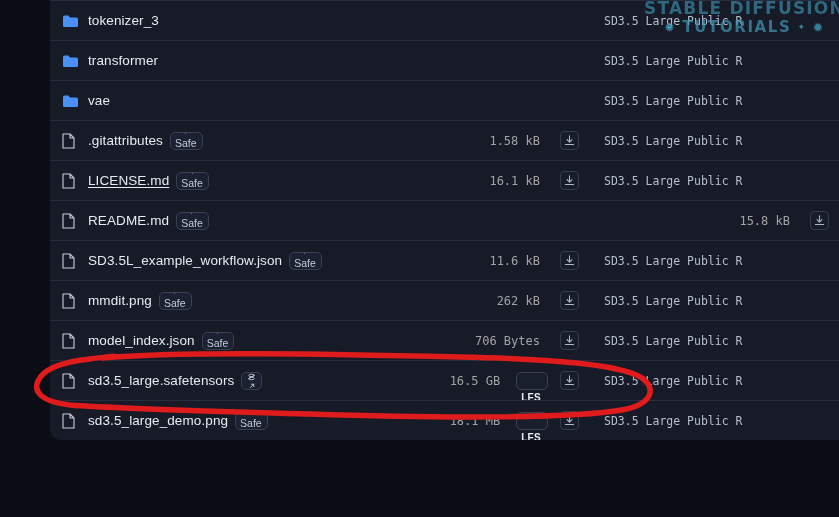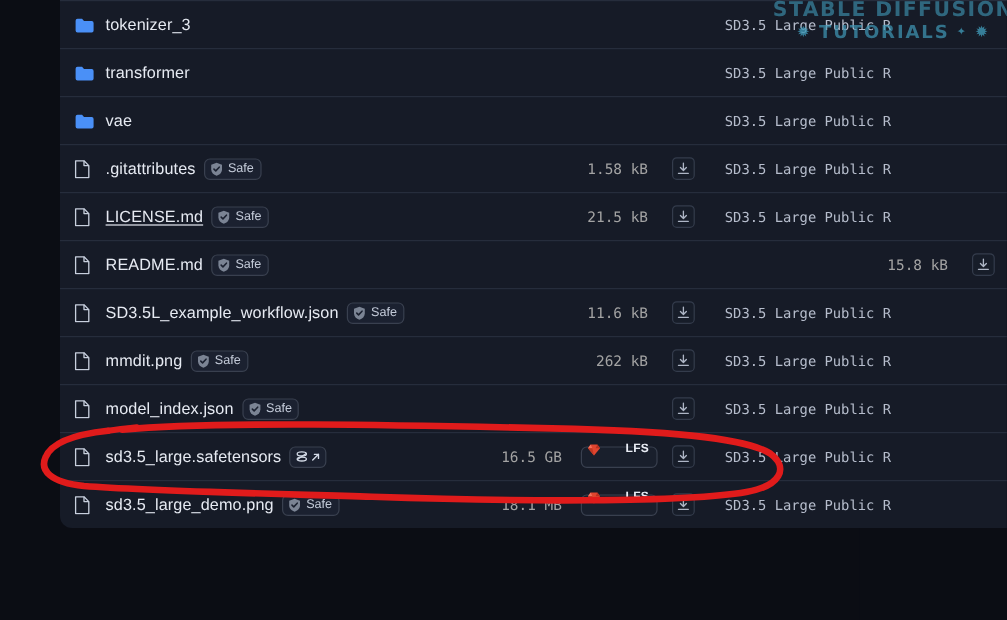--- a/index.html
+++ b/index.html
@@ -85,20 +85,21 @@
     display: inline-flex; align-items: center; gap: 4px;
     height: 18px;
     padding: 0 5px 0 4px;
     border: 1px solid #39404f;
     border-radius: 5px;
     background: #1b2130;
     font-size: 10.5px;
     color: #c3cad8;
     font-family: "Liberation Sans", sans-serif;
     line-height: 1;
+    flex-direction: column;
   }
   .badge.lfs {
     background: #191f2c;
     color: #e9edf5;
     font-weight: bold;
     font-size: 10px;
     letter-spacing: 0.3px;
     padding: 0 6px 11px 4px;
     gap: 20px;
   }
@@ -250,21 +251,21 @@
           <span class="badge">
             <svg class="shield" width="11" height="12" viewBox="0 0 11 12">
               <path d="M5.5 0.6 L10 2.2 L10 6 C10 8.8 8 10.6 5.5 11.4 C3 10.6 1 8.8 1 6 L1 2.2 Z" fill="#7b8494"></path>
               <path d="M3.3 5.9 L4.8 7.4 L7.7 4.3" fill="none" stroke="#1b2130" stroke-width="1.3" stroke-linecap="round" stroke-linejoin="round"></path>
             </svg>
             <span>Safe</span>
           </span>
         </span>
         <span class="spacer"></span>
         <span class="size-wrap">
-          <span class="size-cell">21.5 kB</span>
+          <span class="size-cell">16.1 kB</span>
         </span>
         <span class="dl-cell">
           <span class="dl-btn">
             <svg width="11" height="11" viewBox="0 0 12 12">
               <path d="M6 1 L6 7.5 M3.3 5 L6 7.8 L8.7 5 M1.5 10.3 L10.5 10.3" fill="none" stroke="#aeb6c6" stroke-width="1.2" stroke-linecap="round" stroke-linejoin="round"></path>
             </svg>
           </span>
         </span>
         <span class="commit-cell">SD3.5 Large Public R</span>
       </div>
@@ -368,20 +369,23 @@
           <span class="fname">model_index.json</span>
           <span class="badge">
             <svg class="shield" width="11" height="12" viewBox="0 0 11 12">
               <path d="M5.5 0.6 L10 2.2 L10 6 C10 8.8 8 10.6 5.5 11.4 C3 10.6 1 8.8 1 6 L1 2.2 Z" fill="#7b8494"></path>
               <path d="M3.3 5.9 L4.8 7.4 L7.7 4.3" fill="none" stroke="#1b2130" stroke-width="1.3" stroke-linecap="round" stroke-linejoin="round"></path>
             </svg>
             <span>Safe</span>
           </span>
         </span>
         <span class="spacer"></span>
+        <span class="size-wrap">
+          <span class="size-cell">706 Bytes</span>
+        </span>
         <span class="dl-cell">
           <span class="dl-btn">
             <svg width="11" height="11" viewBox="0 0 12 12">
               <path d="M6 1 L6 7.5 M3.3 5 L6 7.8 L8.7 5 M1.5 10.3 L10.5 10.3" fill="none" stroke="#aeb6c6" stroke-width="1.2" stroke-linecap="round" stroke-linejoin="round"></path>
             </svg>
           </span>
         </span>
         <span class="commit-cell">SD3.5 Large Public R</span>
       </div>
       <div class="file-row">

